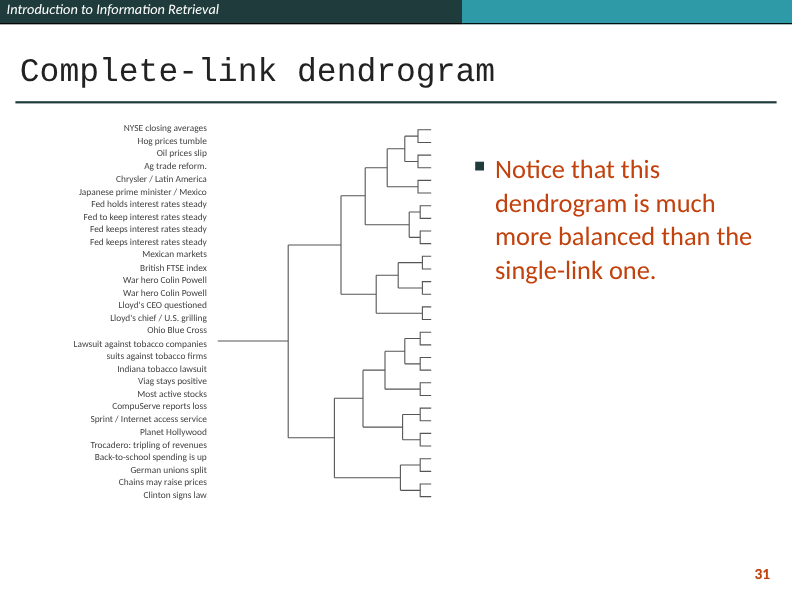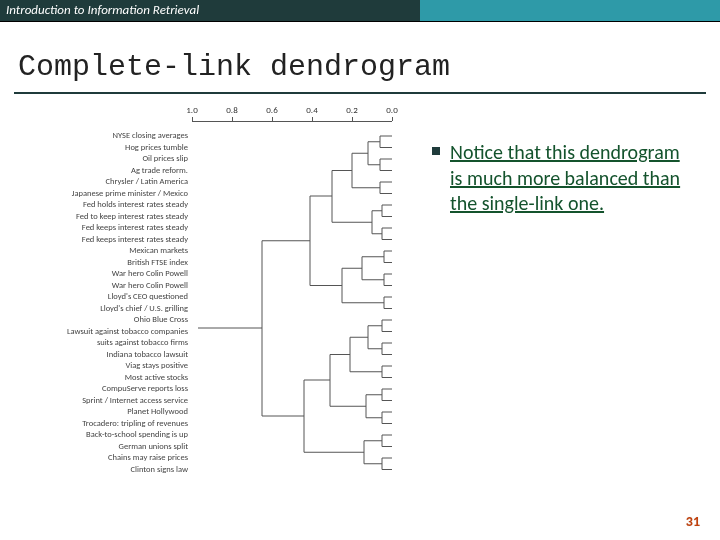--- a/index.html
+++ b/index.html
@@ -106,26 +106,25 @@
     stroke-width: 1;
     fill: none;
   }
   .bullets {
     flex: 1;
     padding: 28px 10px 0 18px;
   }
   .bullets li {
     list-style: none;
     position: relative;
-    font-size: 20px;
-    color: #14532d;
+    font-size: 24px;
+    color: #c2410c;
     line-height: 1.28;
     margin-bottom: 12px;
     padding-left: 18px;
-    text-decoration: underline;
   }
   .bullets li::before {
     content: "";
     position: absolute;
     left: 0;
     top: 7px;
     width: 8px;
     height: 8px;
     background: #1f3b3b;
   }
@@ -145,37 +144,20 @@
 <div class="header-bar">
   <div class="header-dark">Introduction to Information Retrieval</div>
   <div class="header-teal"></div>
 </div>
 
 <h1 class="title">Complete-link dendrogram</h1>
 <div class="title-underline"></div>
 
 <div class="content">
   <div class="dendro-wrap">
-    <div class="axis">
-      <div class="axis-line"></div>
-      <div id="axis-ticks">
-          <div class="tick" style="left: 0px;"></div>
-          <div class="tick-label" style="left: 0px;">1.0</div>
-          <div class="tick" style="left: 40px;"></div>
-          <div class="tick-label" style="left: 40px;">0.8</div>
-          <div class="tick" style="left: 80px;"></div>
-          <div class="tick-label" style="left: 80px;">0.6</div>
-          <div class="tick" style="left: 120px;"></div>
-          <div class="tick-label" style="left: 120px;">0.4</div>
-          <div class="tick" style="left: 160px;"></div>
-          <div class="tick-label" style="left: 160px;">0.2</div>
-          <div class="tick" style="left: 200px;"></div>
-          <div class="tick-label" style="left: 200px;">0.0</div>
-        </div>
-    </div>
     <div class="dendro-body">
       <div id="leaf-labels">
           <div class="leaf" style="top: 0px;">NYSE closing averages</div>
           <div class="leaf" style="top: 11.5px;">Hog prices tumble</div>
           <div class="leaf" style="top: 23px;">Oil prices slip</div>
           <div class="leaf" style="top: 34.5px;">Ag trade reform.</div>
           <div class="leaf" style="top: 46px;">Chrysler / Latin America</div>
           <div class="leaf" style="top: 57.5px;">Japanese prime minister / Mexico</div>
           <div class="leaf" style="top: 69px;">Fed holds interest rates steady</div>
           <div class="leaf" style="top: 80.5px;">Fed to keep interest rates steady</div>

